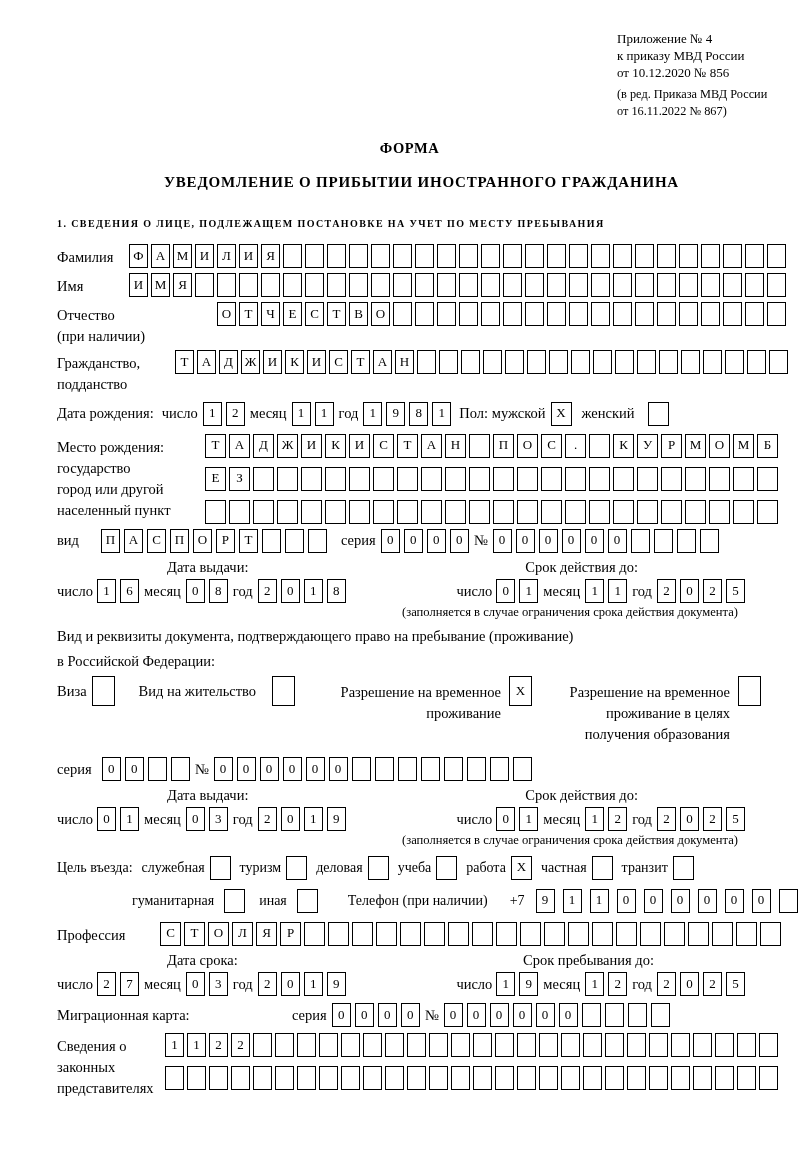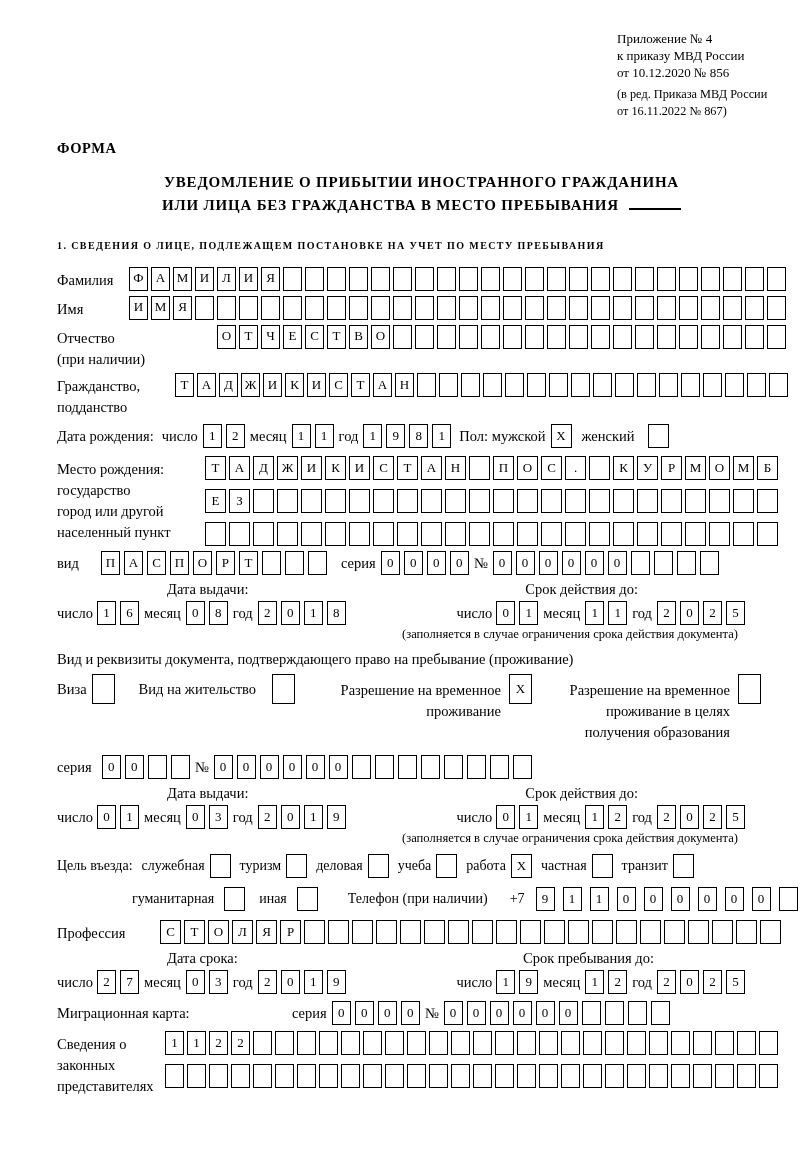--- a/index.html
+++ b/index.html
@@ -8,21 +8,21 @@
     width:800px; height:1163px; overflow:hidden;
     background:#fff; color:#000;
     font-family:"Liberation Serif", serif;
     font-size:14.5px; line-height:1.25;
   }
   .page { padding:30px 14px 0 57px; width:800px; }
 
   .annex { margin-left:560px; width:185px; font-size:13px; line-height:1.32; }
   .annex .edition { margin-top:5px; font-size:12.3px; }
 
-  .forma { font-weight:bold; text-align:left; margin:20px 24px 0 0; font-size:14.5px; letter-spacing:.6px; }
+  .forma { font-weight:bold; text-align:center; margin:20px 24px 0 0; font-size:14.5px; letter-spacing:.6px; }
 
   .title { text-align:center; font-weight:bold; font-size:15px; line-height:1.5; margin-top:14px; letter-spacing:.8px; }
   .blank { display:inline-block; width:52px; border-bottom:2px solid #000; height:.9em; margin-left:10px; }
 
   .sec { font-weight:bold; font-size:10px; letter-spacing:1.4px; margin:24px 0 14px 0; }
 
   .row { display:flex; align-items:flex-start; margin-bottom:5px; }
   .lbl { flex-shrink:0; padding-top:4px; }
   .lbl .l2 { margin-top:3px; }
   .lw72 { width:72px; } .lw118 { width:118px; } .lw160 { width:160px; }
@@ -74,21 +74,20 @@
     <div class="edition">
       <div>(в ред. Приказа МВД России</div>
       <div>от 16.11.2022 № 867)</div>
     </div>
   </div>
 
   <div class="forma">ФОРМА</div>
 
   <div class="title">
     <div>УВЕДОМЛЕНИЕ О ПРИБЫТИИ ИНОСТРАННОГО ГРАЖДАНИНА</div>
-    <div><span>ИЛИ ЛИЦА БЕЗ ГРАЖДАНСТВА В МЕСТО ПРЕБЫВАНИЯ</span><span class="blank"></span></div>
   </div>
 
   <div class="sec">1. СВЕДЕНИЯ О ЛИЦЕ, ПОДЛЕЖАЩЕМ ПОСТАНОВКЕ НА УЧЕТ ПО МЕСТУ ПРЕБЫВАНИЯ</div>
 
   <div class="row">
     <div class="lbl lw72">Фамилия</div>
     <div class="boxes">
         <span class="cell">Ф</span>
         <span class="cell">А</span>
         <span class="cell">М</span>
@@ -425,20 +424,21 @@
           <span class="cell">2</span>
           <span class="cell">0</span>
           <span class="cell">2</span>
           <span class="cell">5</span>
         </span>
     </div>
   </div>
   <div class="note-r">(заполняется в случае ограничения срока действия документа)</div>
 
   <div class="intro">Вид и реквизиты документа, подтверждающего право на пребывание (проживание)</div>
+  <div class="intro">в Российской Федерации:</div>
 
   <div class="permit-row">
     <span style="padding-top:6px;">Виза</span>
     <span class="cell cb-lg" style="margin-left:5px;"></span>
     <span style="margin-left:24px;padding-top:6px;">Вид на жительство</span>
     <span class="cell cb-lg" style="margin-left:16px;"></span>
     <span class="optc" style="margin-left:20px;width:186px;padding-top:6px;">
       <span>Разрешение на временное</span><br>
       <span>проживание</span>
     </span>

